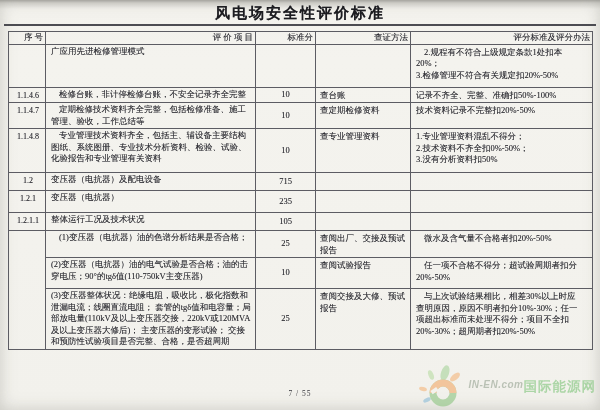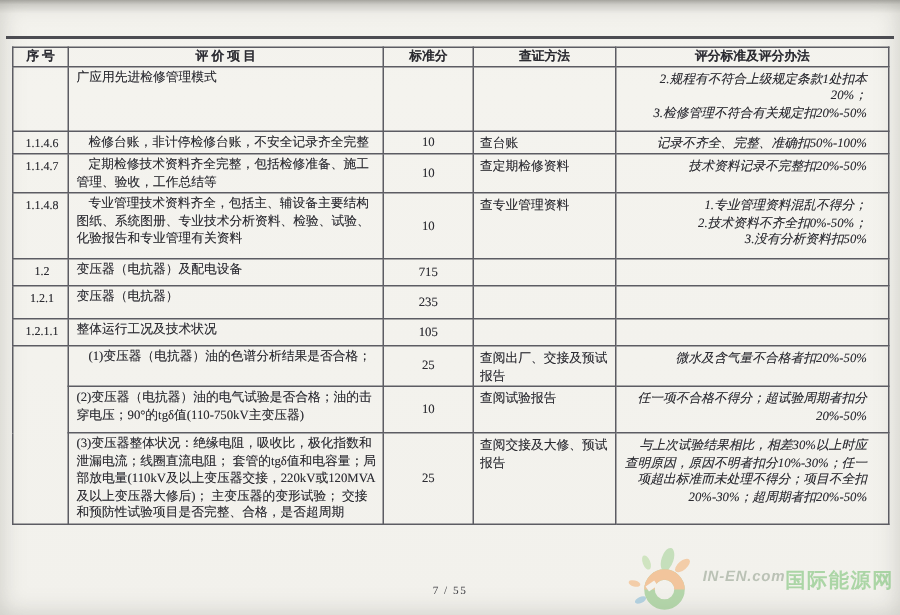--- a/index.html
+++ b/index.html
@@ -18,26 +18,26 @@
   .title-rule { position:absolute; left:4px; right:4px; top:24px; height:2px; background:#4c4c52; }
   table.eval {
     position:absolute; left:8px; top:31px; width:584px;
     border-collapse:collapse; table-layout:fixed;
   }
   .eval th, .eval td {
     border:1px solid #5c5c63; overflow:hidden;
     font-size:8.5px; line-height:11.5px; color:#2c2c32;
     text-shadow:0 0 0.4px rgba(50,50,60,.45);
   }
-  .eval thead th { height:11px; text-align:center; font-weight:700; padding:0 2px; }
+  .eval thead th { height:11px; text-align:right; font-weight:400; padding:0 2px; }
   td.no      { vertical-align:top; text-align:center; padding:2px 2px 1px 4px; font-size:8px; }
   td.item    { vertical-align:top; text-align:left; padding:1px 4px 1px 5px; }
   td.score   { vertical-align:middle; text-align:center; padding:0 2px; }
   td.method  { vertical-align:top; text-align:left; padding:2px 4px 1px 4px; }
-  td.criteria{ vertical-align:top; text-align:right; padding:2px 14px 1px 5px; white-space:pre-wrap;font-style:italic; }
+  td.criteria{ vertical-align:top; text-align:left; padding:2px 14px 1px 5px; white-space:pre-wrap; }
   .indent { text-indent:8px; }
   .page-number {
     position:absolute; left:0; right:0; bottom:12px; text-align:center;
     font-size:7.5px; letter-spacing:1px; color:#39393e;
   }
   .watermark {
     position:absolute; right:4px; bottom:1px; display:flex; align-items:center;
     opacity:0.6; pointer-events:none;
   }
   .wm-icon { margin-right:2px; }
@@ -49,20 +49,21 @@
   .wm-name {
     font-family:"Liberation Sans","DejaVu Sans",sans-serif;
     font-weight:bold; font-size:13.5px; color:rgba(105,188,100,0.85); letter-spacing:1px;
   }
 </style>
 </head>
 <body>
 
 <div class="page">
 
+  <h1 class="doc-title">风电场安全性评价标准</h1>
   <div class="title-rule"></div>
 
   <table class="eval">
     <colgroup>
       <col style="width:37px">
         <col style="width:210px">
         <col style="width:60px">
       <col style="width:95px">
         <col style="width:182px">
     </colgroup>

